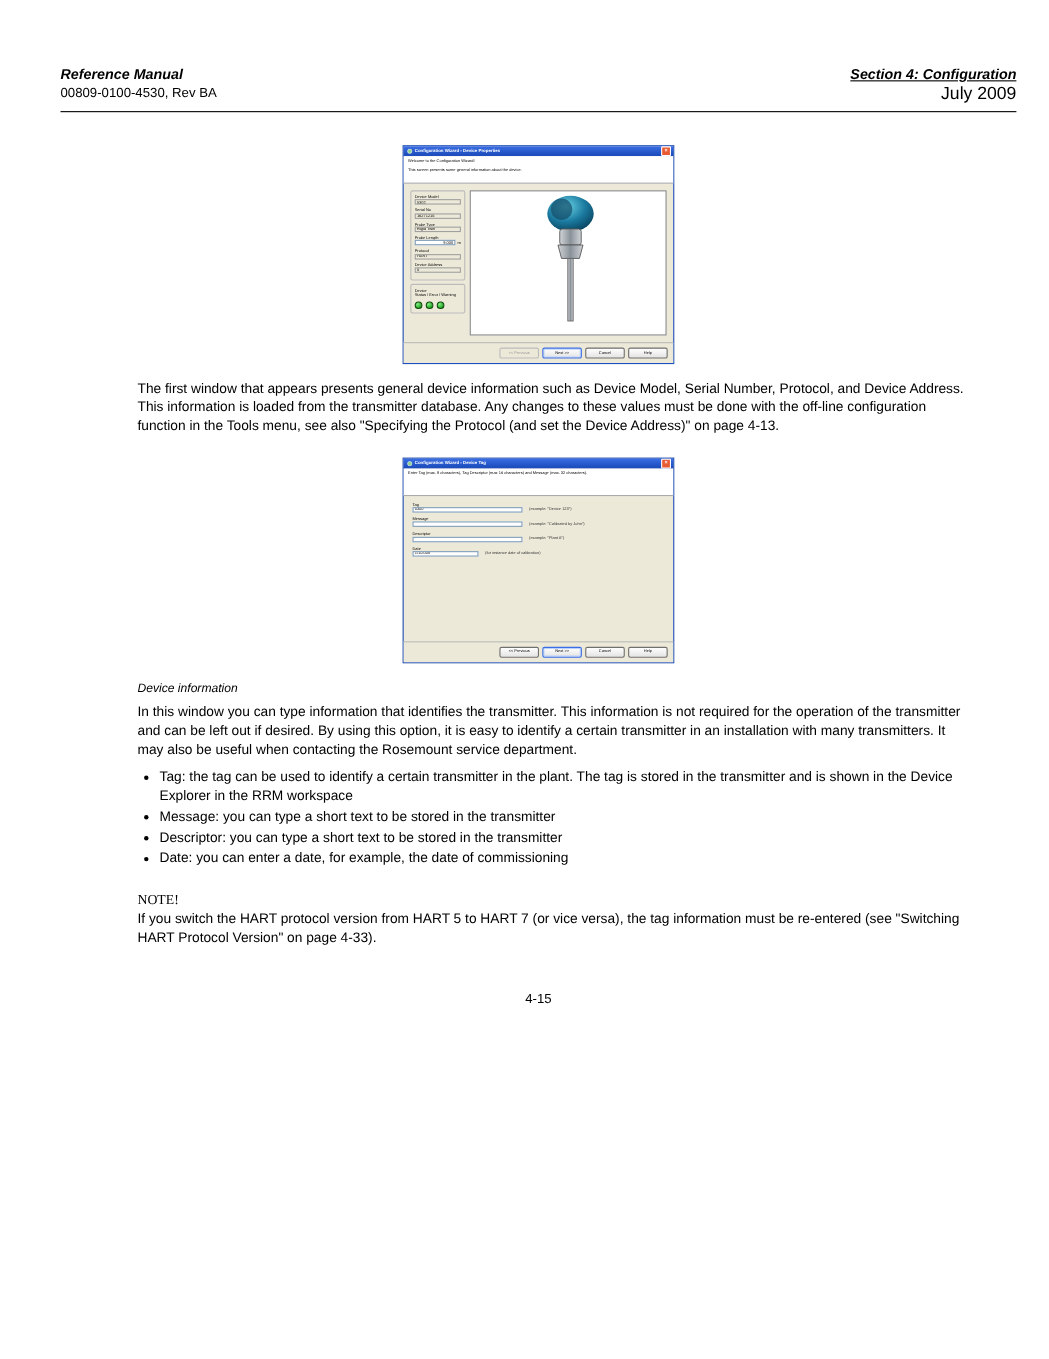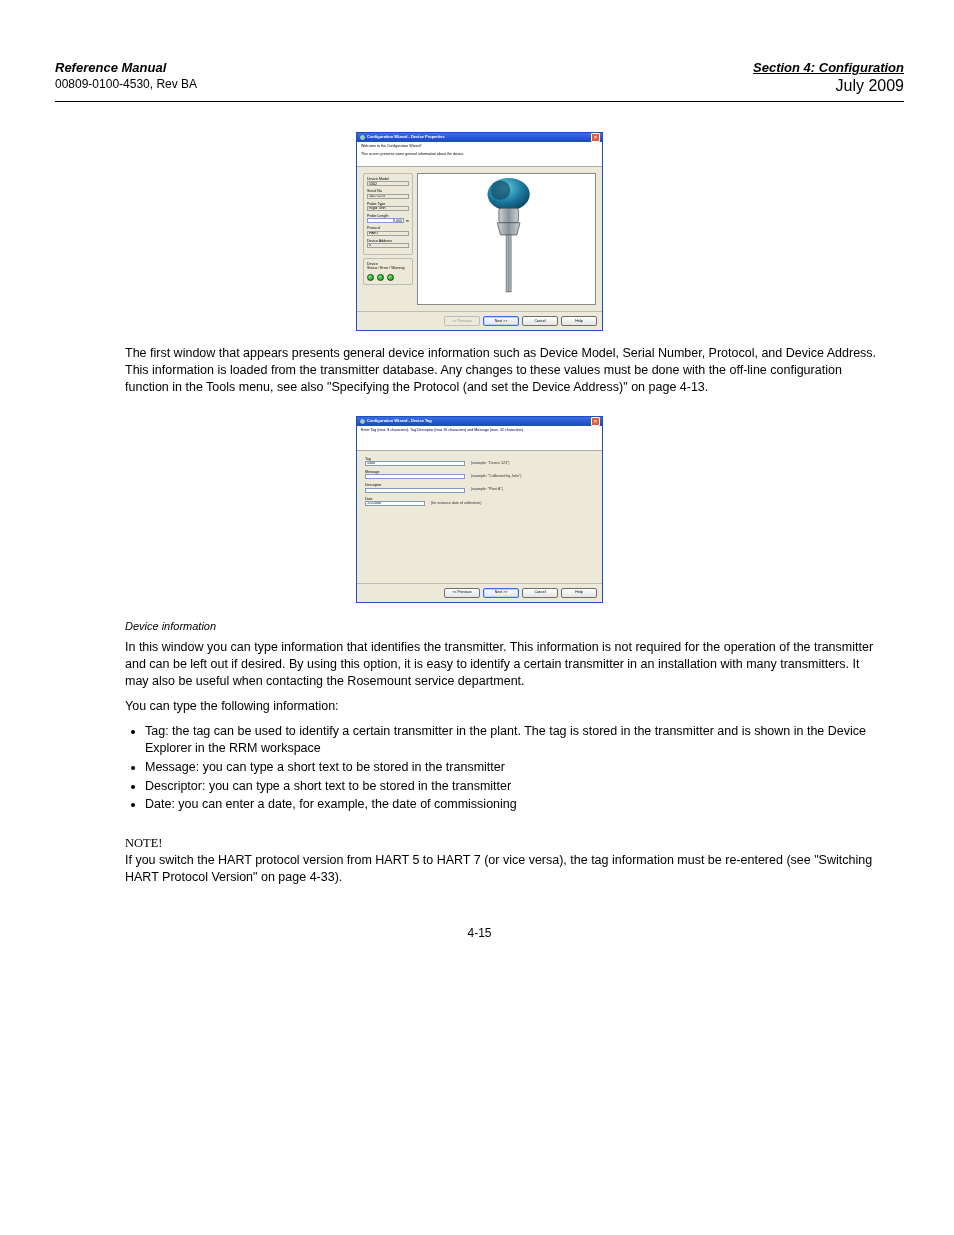--- a/index.html
+++ b/index.html
@@ -4,21 +4,21 @@
 <style>
   body {
     margin: 0;
     padding: 0;
     background: #fff;
     font-family: Arial, Helvetica, sans-serif;
     width: 954px;
     color: #000;
   }
   .page {
-    padding: 60px 50px 40px 55px;
+    padding: 60px 30px 40px 55px;
   }
   .header-row {
     display: flex;
     justify-content: space-between;
     font-size: 13px;
     margin-bottom: 6px;
   }
   .header-left { font-weight: bold; font-style: italic; }
   .header-right { font-weight: bold; font-style: italic; text-decoration: underline; }
   .product-line { font-size: 13px; font-style: italic; margin-bottom: 6px;}
@@ -352,21 +352,20 @@
       <div class="btn">&lt;&lt; Previous</div>
       <div class="btn primary">Next &gt;&gt;</div>
       <div class="btn">Cancel</div>
       <div class="btn">Help</div>
     </div>
   </div>
 
   <div class="section-text">
     <div class="heading">Device information</div>
     <div class="para">In this window you can type information that identifies the transmitter. This information is not required for the operation of the transmitter and can be left out if desired. By using this option, it is easy to identify a certain transmitter in an installation with many transmitters. It may also be useful when contacting the Rosemount service department.</div>
-    <div class="para">You can type the following information:</div>
     <ul class="bullets">
       <li>Tag: the tag can be used to identify a certain transmitter in the plant. The tag is stored in the transmitter and is shown in the Device Explorer in the RRM workspace</li>
       <li>Message: you can type a short text to be stored in the transmitter</li>
       <li>Descriptor: you can type a short text to be stored in the transmitter</li>
       <li>Date: you can enter a date, for example, the date of commissioning</li>
     </ul>
     <div class="note-label">NOTE!</div>
     <div class="para">If you switch the HART protocol version from HART 5 to HART 7 (or vice versa), the tag information must be re-entered (see "Switching HART Protocol Version" on page 4-33).</div>
   </div>
 

